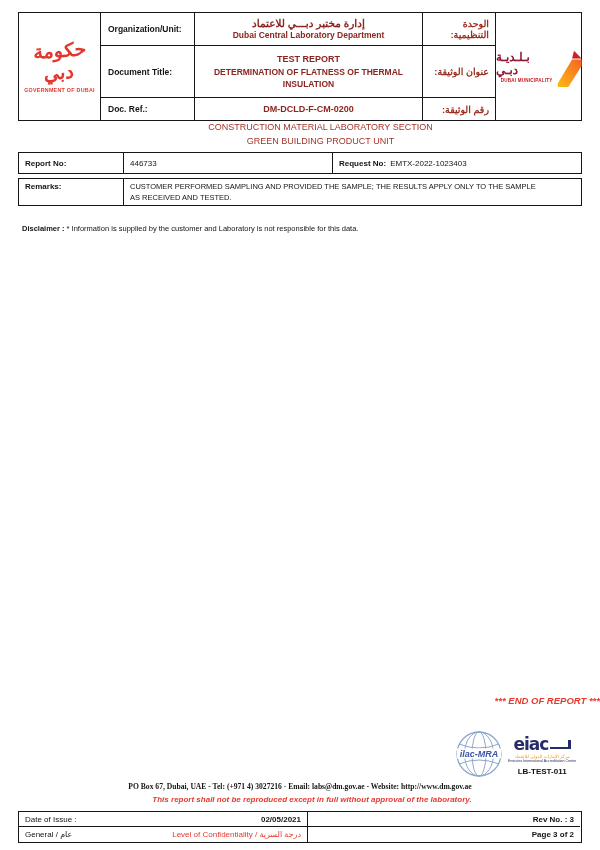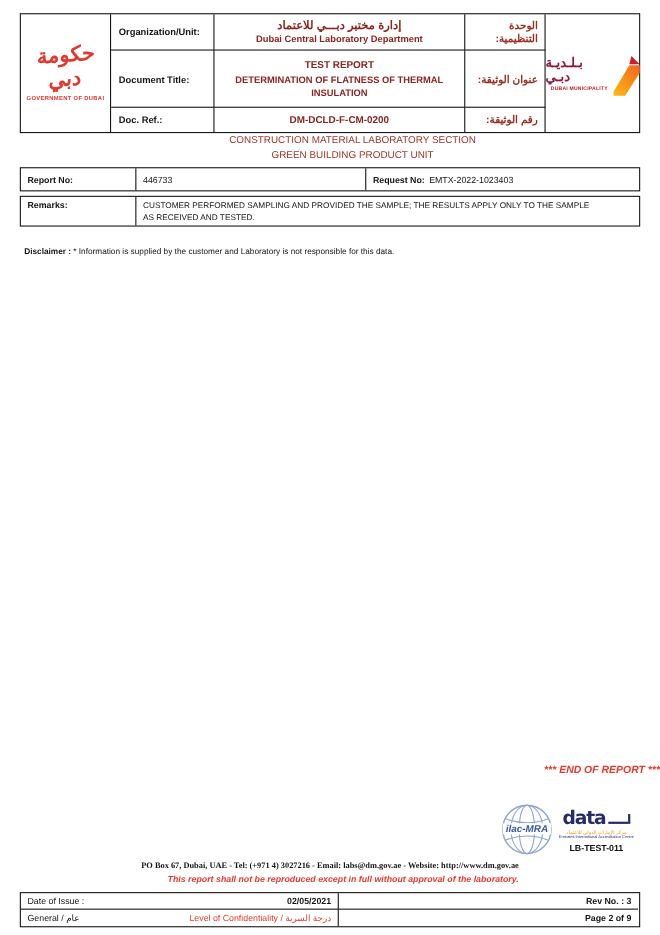--- a/index.html
+++ b/index.html
@@ -167,21 +167,21 @@
       <circle cx="24" cy="24" r="22" fill="none" stroke="#8FA6CE" stroke-width="1.3"></circle>
       <ellipse cx="24" cy="24" rx="14.5" ry="22" fill="none" stroke="#8FA6CE" stroke-width="1"></ellipse>
       <ellipse cx="24" cy="24" rx="7" ry="22" fill="none" stroke="#8FA6CE" stroke-width="1"></ellipse>
       <path d="M4 14 Q24 22 44 14" fill="none" stroke="#8FA6CE" stroke-width="1"></path>
       <path d="M4 34 Q24 26 44 34" fill="none" stroke="#8FA6CE" stroke-width="1"></path>
       <rect x="2" y="18.5" width="44" height="10" fill="#ffffff"></rect>
       <text x="24" y="26.5" text-anchor="middle" font-family="Liberation Sans, sans-serif" font-size="9" font-weight="bold" font-style="italic" fill="#3C55A4">ilac-MRA</text>
     </svg>
     <div class="eiac">
       <div class="eiac-word">
-        <span class="eiac-name">data</span>
+        <span class="eiac-name">eiac</span>
         <span class="eiac-line"></span>
         <span class="eiac-bar"></span>
       </div>
       <div class="eiac-ar" dir="rtl">مركز الإمارات الدولي للاعتماد</div>
       <div class="eiac-en">Emirates International Accreditation Centre</div>
       <div class="eiac-cert">LB-TEST-011</div>
     </div>
   </div>
 
   <div class="addr">PO Box 67, Dubai, UAE - Tel: (+971 4) 3027216 - Email: labs@dm.gov.ae - Website: http://www.dm.gov.ae</div>
@@ -190,16 +190,16 @@
   <div class="ft">
     <div class="cell cl r1">
       <span>Date of Issue :</span>
       <span class="b">02/05/2021</span>
     </div>
     <div class="cell cr r1 b">Rev No. : 3</div>
     <div class="cell cl">
       <span>General / عام</span>
       <span class="red">Level of Confidentiality / درجة السرية</span>
     </div>
-    <div class="cell cr b">Page 2 of 9</div>
+    <div class="cell cr b">Page 3 of 2</div>
   </div>
 
 </div>
 
 </body></html>

